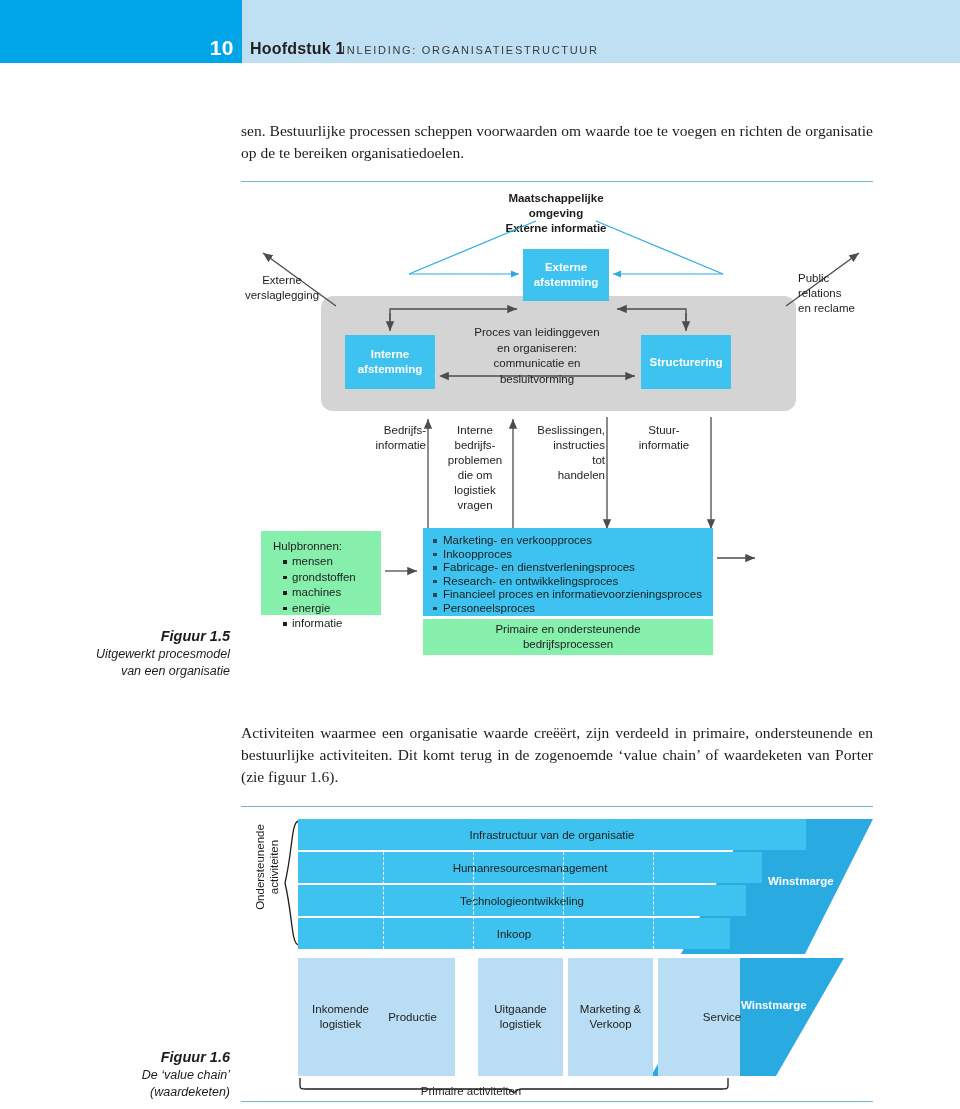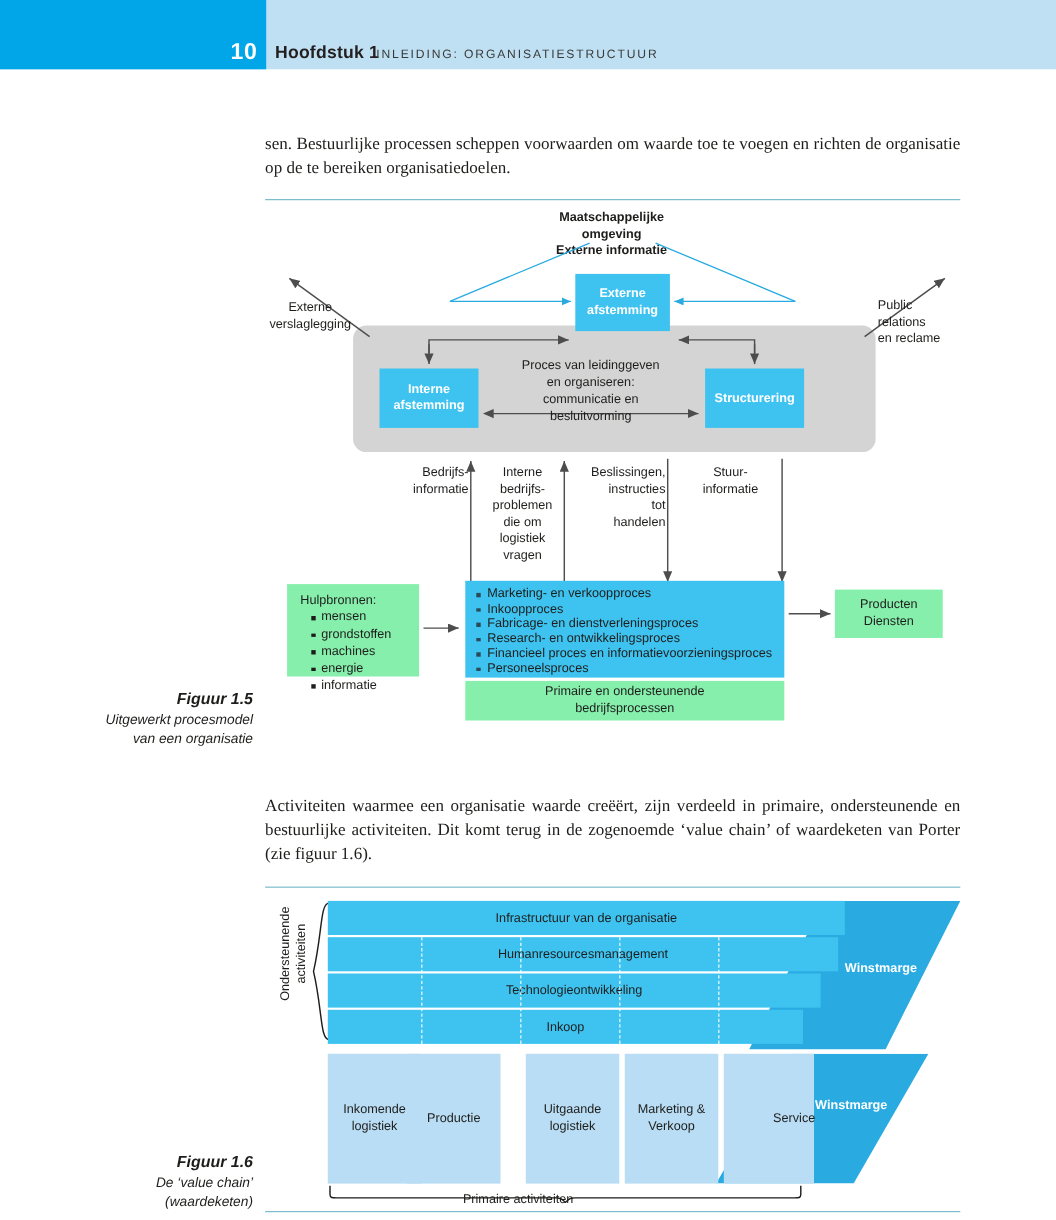--- a/index.html
+++ b/index.html
@@ -252,26 +252,20 @@
     </ul>
   </div>
 
   <div class="box lightblue-box" id="box-primaire">
     <div>
       <span>Primaire en ondersteunende</span><br>
       <span>bedrijfsprocessen</span>
     </div>
   </div>
 
-  <div class="box lightblue-box" id="box-producten">
-    <div>
-      <span>Producten</span><br>
-      <span>Diensten</span>
-    </div>
-  </div>
 
   <svg width="632" height="120" style="position:absolute;left:0;top:330px;pointer-events:none;">
     <path d="M144,50 L176,50" stroke="#4d4d4d" stroke-width="1.3" fill="none" marker-end="url(#darkArrow)"></path>
     <path d="M476,37 L514,37" stroke="#4d4d4d" stroke-width="1.3" fill="none" marker-end="url(#darkArrow)"></path>
   </svg>
 </div>
 
 <div class="serif-par" id="mid-par">Activiteiten waarmee een organisatie waarde creëërt, zijn verdeeld in primaire, ondersteunende en bestuurlijke activiteiten. Dit komt terug in de zogenoemde ‘value chain’ of waardeketen van Porter (zie figuur 1.6).</div>
 <div class="hrule" id="rule-mid"></div>
 
@@ -292,21 +286,21 @@
 
   <svg width="22" height="130" style="position:absolute;left:40px;top:6px;">
     <path d="M18,2 C10,2 12,30 4,64 C12,98 10,126 18,126" stroke="#1d1d1b" stroke-width="1.3" fill="none"></path>
   </svg>
 
   <svg width="632" height="135" style="position:absolute;left:0;top:6px;pointer-events:none;">
     <polygon points="508,0 632,0 564,135 440,135" fill="#29abe2"></polygon>
   </svg>
   <div class="vc-margin-label" style="left:527px;top:62px;">Winstmarge</div>
 
-  <div class="vc-row" style="left:57px;top:6px;width:470px;height:31px;">
+  <div class="vc-row" style="left:57px;top:6px;width:508px;height:31px;">
     <span>Infrastructuur van de organisatie</span>
   </div>
   <div class="vc-row" style="left:57px;top:39px;width:464px;height:31px;">
     <span>Humanresourcesmanagement</span>
   </div>
   <div class="vc-row" style="left:57px;top:72px;width:448px;height:31px;">
     <span>Technologieontwikkeling</span>
   </div>
   <div class="vc-row" style="left:57px;top:105px;width:432px;height:31px;">
     <span>Inkoop</span>

